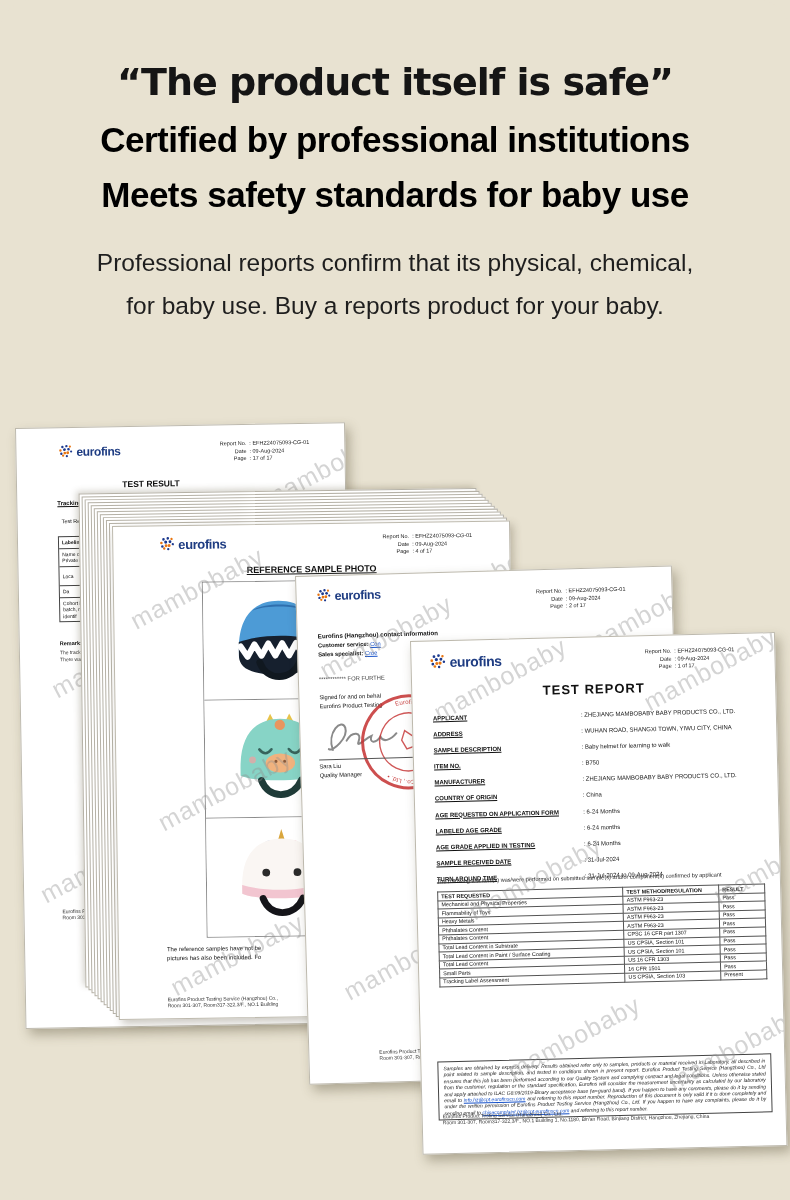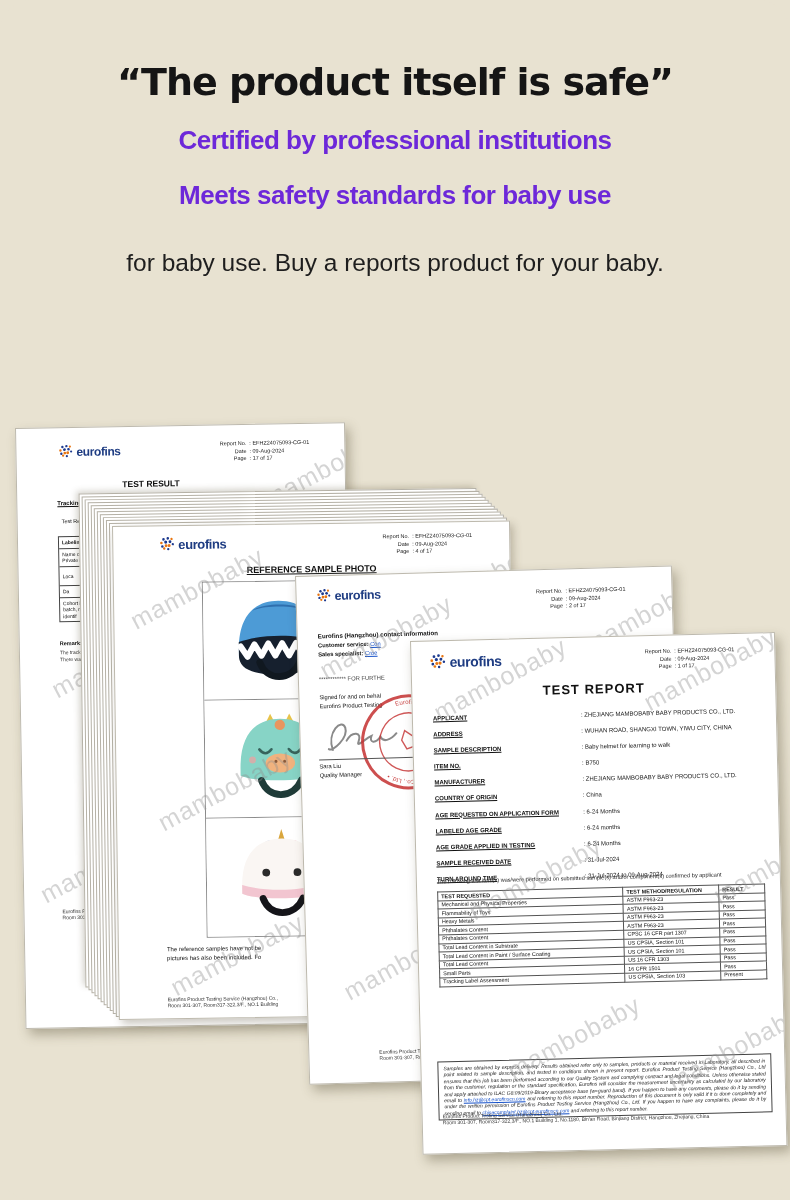--- a/index.html
+++ b/index.html
@@ -2,21 +2,21 @@
 <html><head>
 <meta charset="utf-8">
 <style>
   * { margin:0; padding:0; box-sizing:border-box; }
   body { font-family:"Liberation Sans", sans-serif; background:#e8e2d1; }
   .page { position:relative; width:790px; height:1200px; background:#e8e2d1; overflow:hidden; margin:0 auto;border-radius:32px; }
 
   
   .hero { position:absolute; top:0; left:0; width:790px; text-align:center; color:#141414; }
   .headline { margin-top:60px; font-family:"DejaVu Sans", sans-serif; font-size:38px; font-weight:800; letter-spacing:-1px; color:#151515; }
-  .subline { margin-top:16px; font-family:"Liberation Sans", sans-serif; font-size:26px; font-weight:700; letter-spacing:-0.5px; line-height:40px; color:#6d28d9; }
+  .subline { margin-top:16px; font-family:"Liberation Sans", sans-serif; font-size:35px; font-weight:700; letter-spacing:-0.5px; line-height:40px; color:#000000; }
   .subline + .subline { margin-top:15px; }
   .lead { margin-top:26px; font-size:24.5px; line-height:43px; font-weight:400; color:#1e1e1e; }
 
   
   .doc { position:absolute; background:#fff; border:1px solid #bdb9ad; box-shadow:4px 6px 12px rgba(80,70,45,.38); overflow:hidden; }
   .docA { left:15px; top:428px; width:330px; height:601px; transform:rotate(-1deg); transform-origin:0 0; z-index:1; }
   .docB-group { position:absolute; left:112px; top:526px; transform:rotate(-0.8deg); transform-origin:0 0; z-index:3; }
   .sheet { position:absolute; width:398px; height:494px; background:#fff; border:1px solid #b5b1a6; }
   .docB { position:absolute; left:0; top:0; width:398px; height:494px; box-shadow:3px 4px 9px rgba(80,70,45,.3); }
   .docC { left:295px; top:576px; width:377px; height:509px; transform:rotate(-1.6deg); transform-origin:0 0; z-index:4; }
@@ -64,20 +64,21 @@
 </head>
 <body>
 
 <div class="page">
 
   <div class="hero">
     <div class="headline">“The product itself is safe”</div>
     <div class="subline">Certified by professional institutions</div>
     <div class="subline">Meets safety standards for baby use</div>
     <div class="lead">
+      <div>Professional reports confirm that its physical, chemical,</div>
       <div>for baby use. Buy a reports product for your baby.</div>
     </div>
   </div>
 
   <div class="doc docA">
     <div class="elogo-wrap" style="left:42px; top:16px;">
       <svg width="15" height="15" viewBox="0 0 26 26">
           <circle cx="7" cy="5" r="2.1" fill="#1d3a8f"></circle>
           <circle cx="14" cy="3.5" r="2.1" fill="#1d3a8f"></circle>
           <circle cx="20" cy="4.5" r="1.9" fill="#e87511"></circle>

